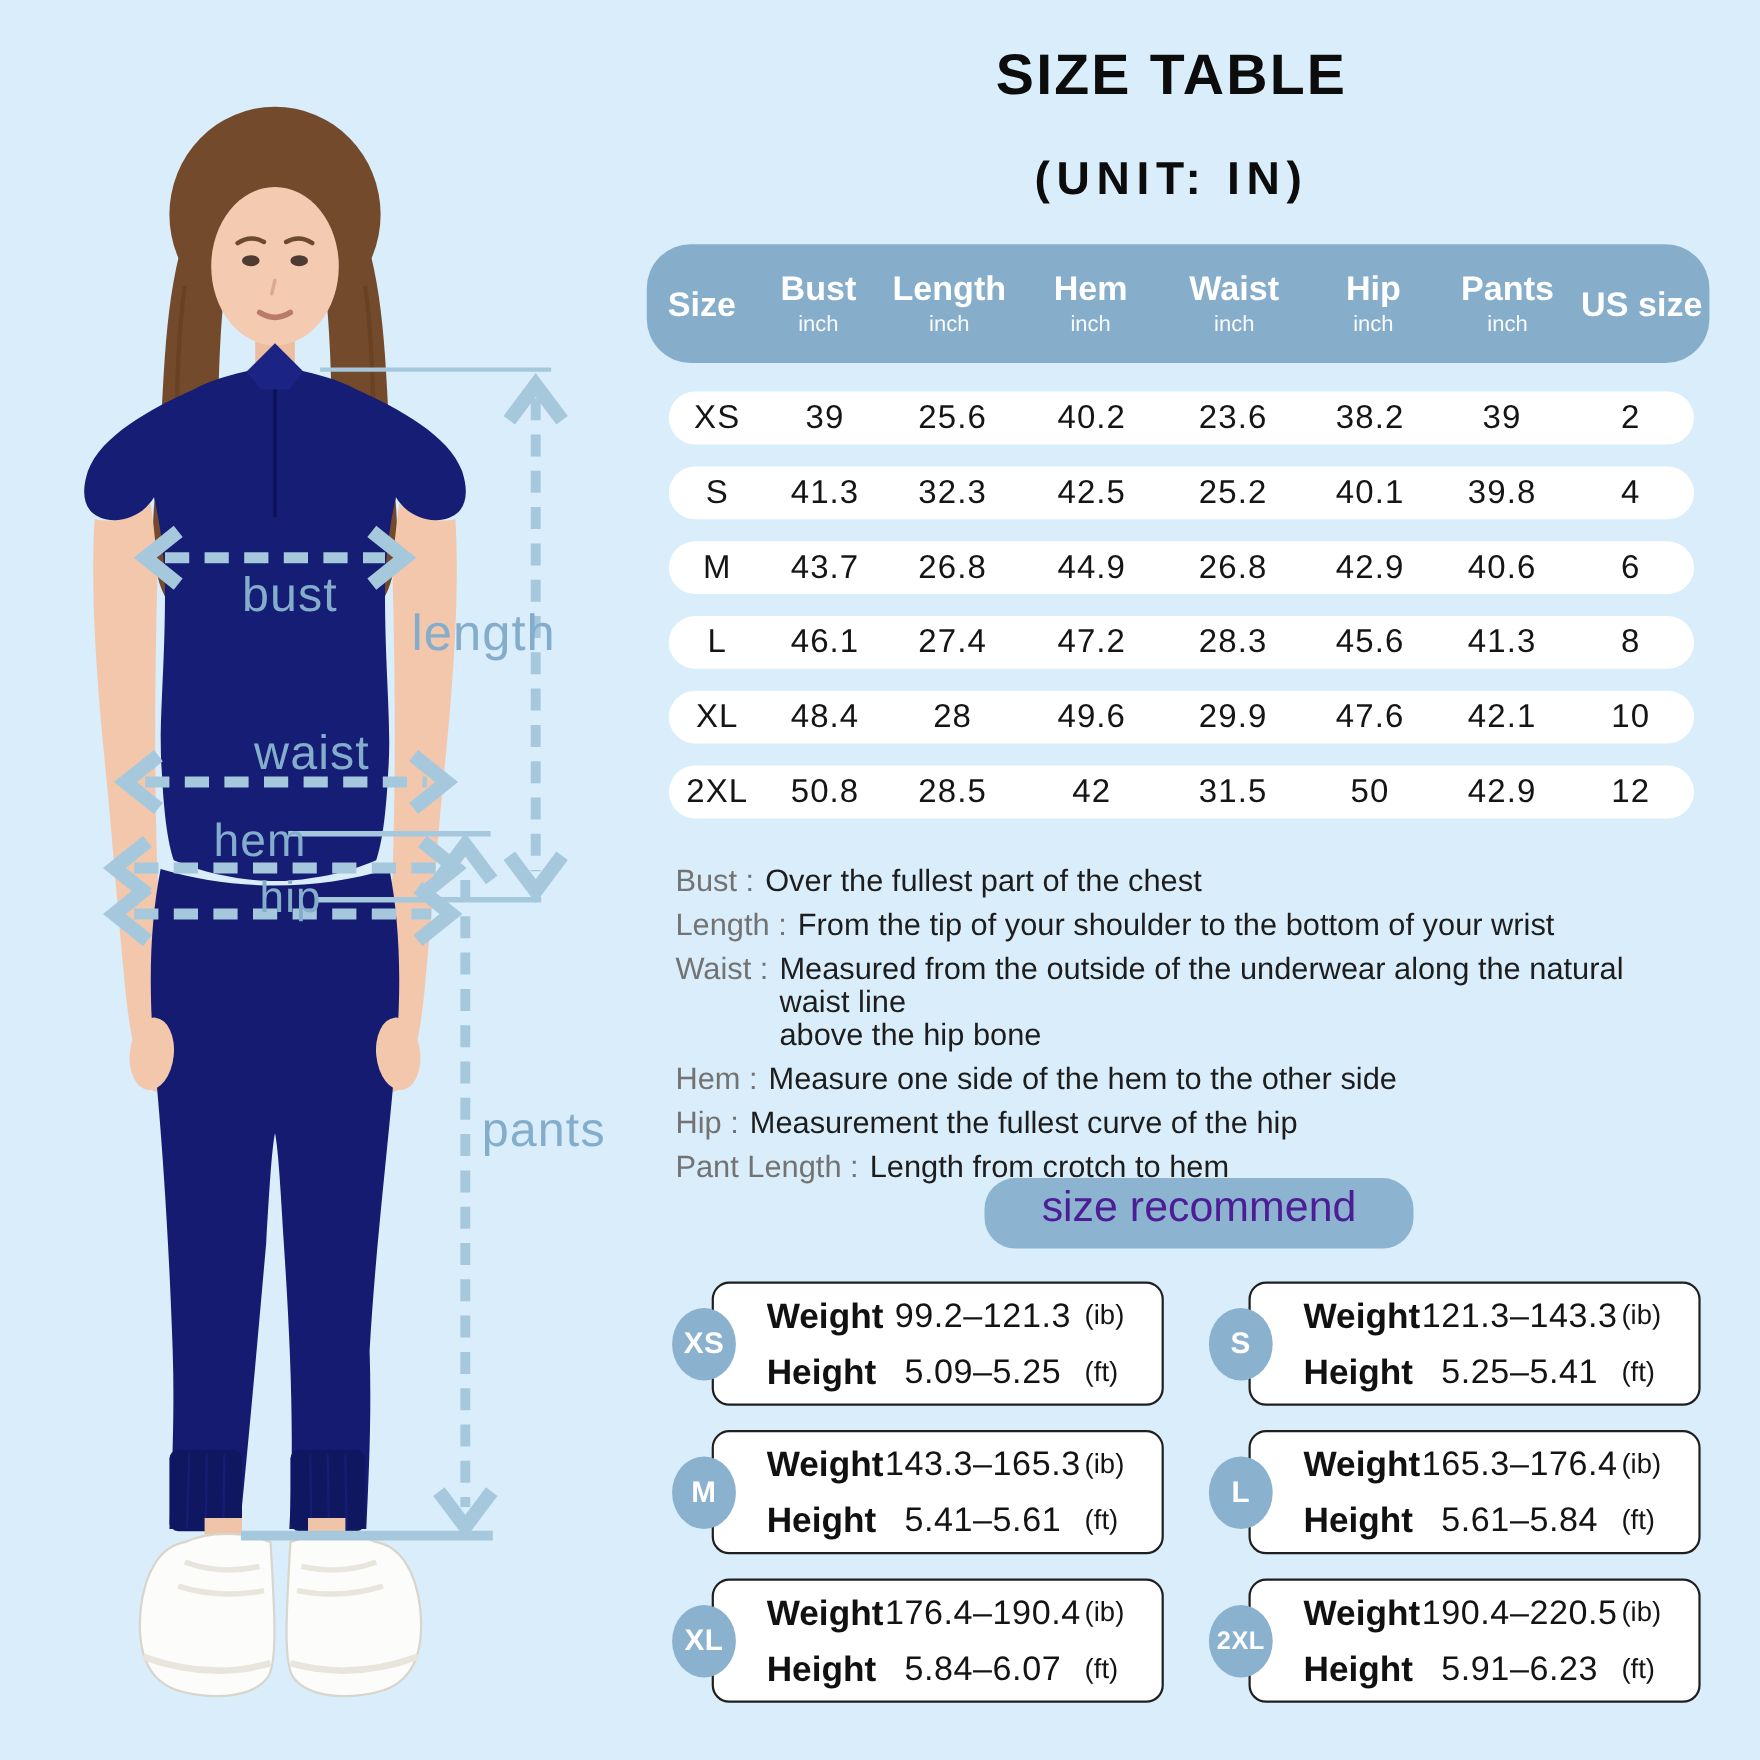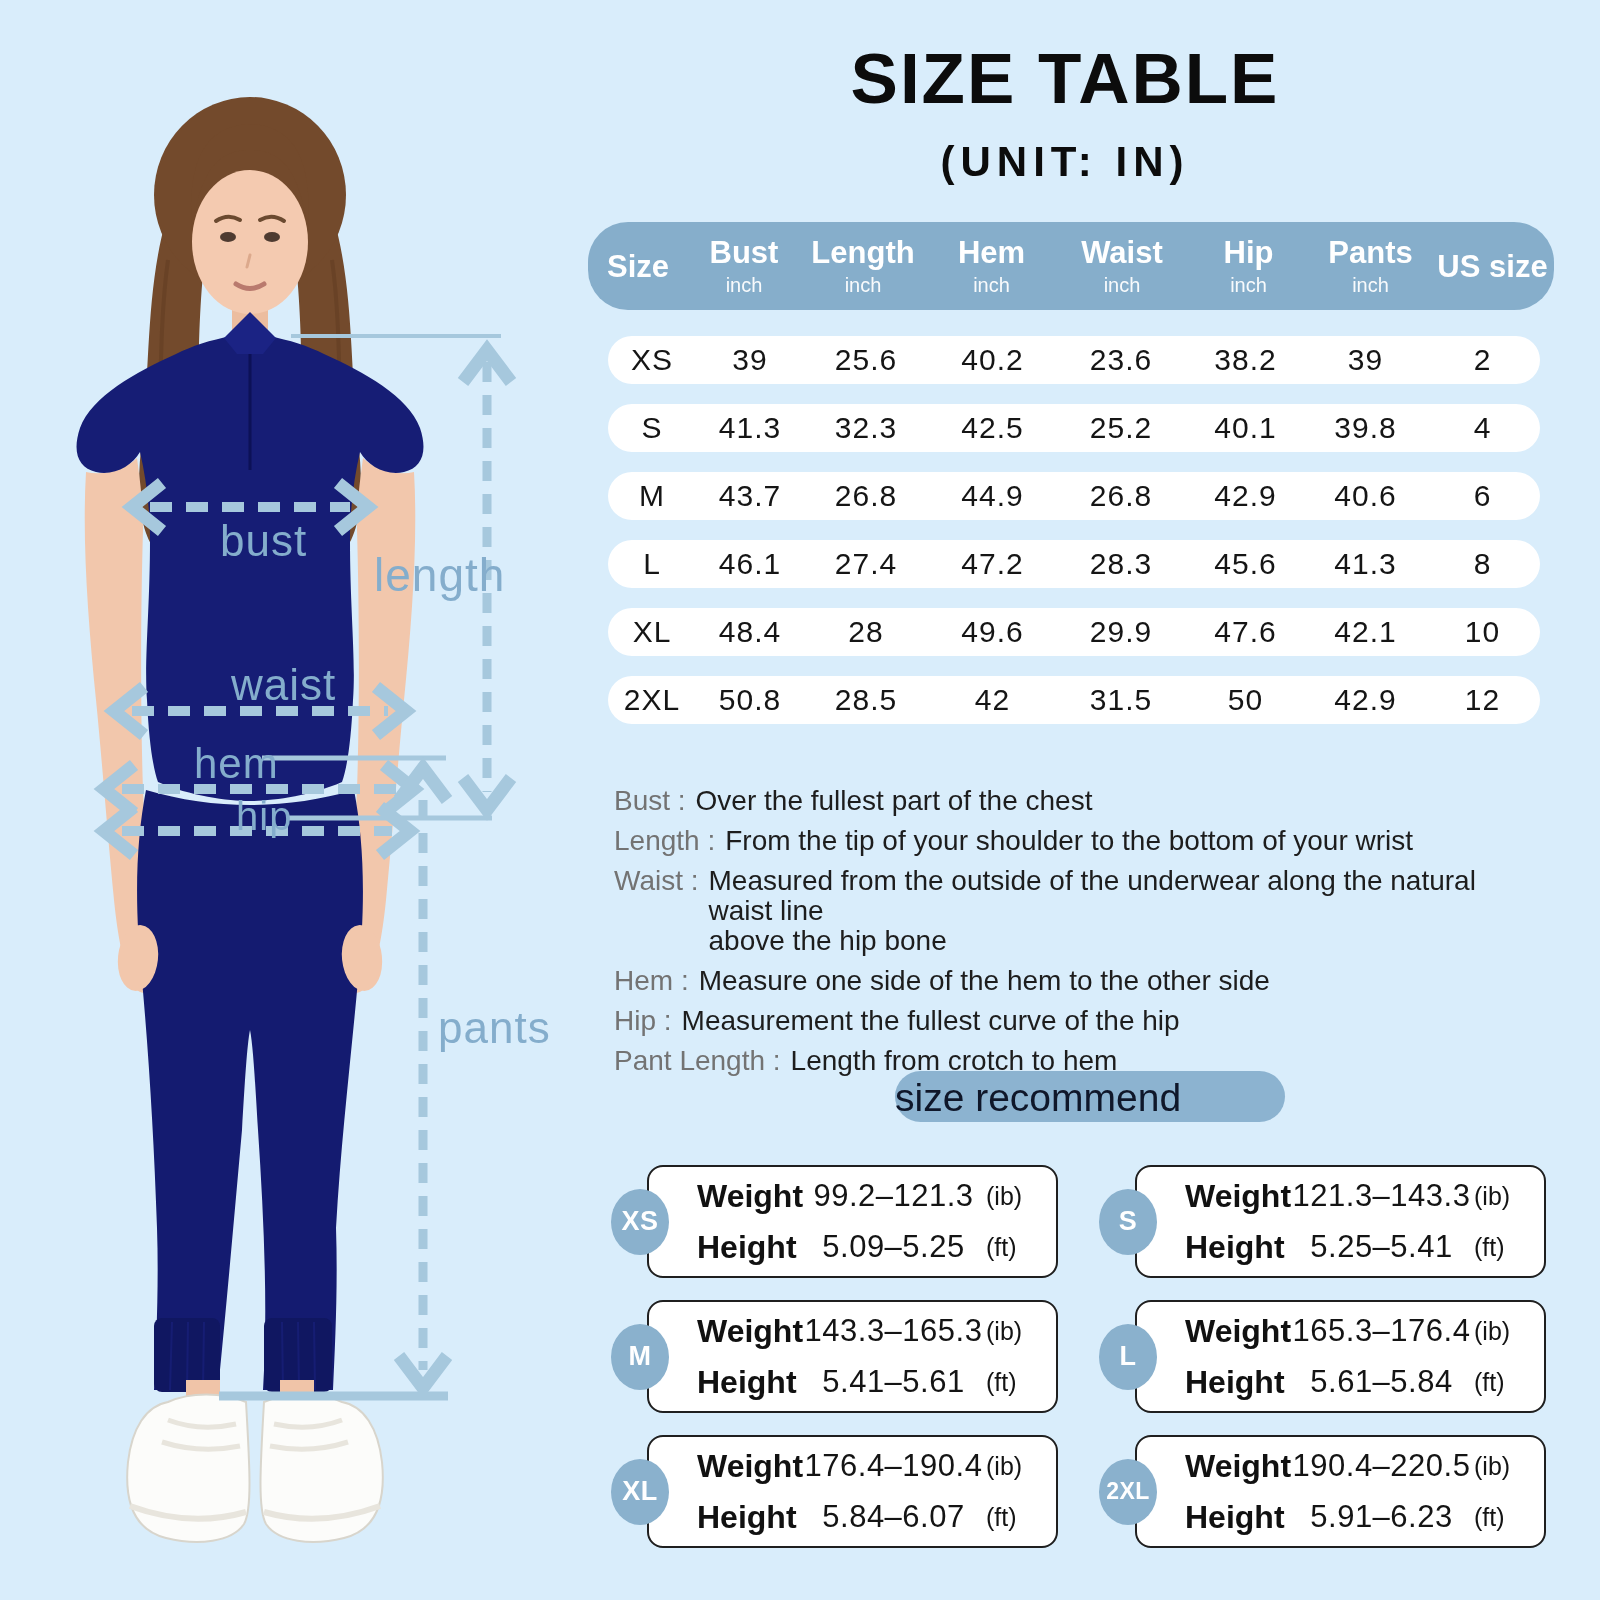--- a/index.html
+++ b/index.html
@@ -1,37 +1,37 @@
 <!DOCTYPE html>
 <html><head>
 <meta charset="utf-8">
 <style>
   html,body{margin:0;padding:0;}
   body{width:1600px;height:1600px;background:#d9edfb;font-family:"Liberation Sans","DejaVu Sans",sans-serif;position:relative;overflow:hidden;}
   .abs{position:absolute;}
   
-  .title{left:600px;top:38px;width:930px;text-align:center;font-size:71px;font-weight:900;color:#0c0c0c;letter-spacing:2px;}
+  .title{left:600px;top:38px;width:930px;text-align:center;font-size:52px;font-weight:900;color:#0c0c0c;letter-spacing:2px;}
   .subtitle{left:600px;top:138px;width:930px;text-align:center;font-size:42px;font-weight:700;color:#0c0c0c;letter-spacing:6px;}
   
   .table{left:588px;top:222px;width:966px;}
-  .thead{height:88px;background:#86aecb;border-radius:40px;display:grid;grid-template-columns:100px 112px 126px 131px 130px 123px 121px 123px;align-items:center;}
+  .thead{height:108px;background:#86aecb;border-radius:40px;display:grid;grid-template-columns:100px 112px 126px 131px 130px 123px 121px 123px;align-items:center;}
   .th{display:flex;flex-direction:column;align-items:center;justify-content:center;color:#ffffff;line-height:1;}
   .th-label{font-size:31px;font-weight:700;}
   .th-sub{font-size:20px;font-weight:400;margin-top:7px;opacity:.95;}
   .trow{height:48px;background:#ffffff;border-radius:24px;margin:20px 14px 0 20px;display:grid;grid-template-columns:88px 108px 124px 129px 128px 121px 119px 115px;align-items:center;text-align:center;}
   .trow:first-child{margin-top:26px;}
   .td{font-size:30px;color:#151515;letter-spacing:1px;}
   
   .defs{left:614px;top:786px;width:930px;}
   .def{display:flex;margin-bottom:10px;font-size:28px;line-height:30px;}
   .term{color:#737373;white-space:nowrap;margin-right:10px;}
   .dtext{color:#1d1d1d;}
   .dtext .line2{display:block;}
   
-  .rec-pill{left:895px;top:1071px;width:390px;height:51px;border-radius:28px;background:#8cb3d0;color:#0f172a;font-size:39px;text-align:left;line-height:54px;}
+  .rec-pill{left:895px;top:1071px;width:390px;height:64px;border-radius:28px;background:#8cb3d0;color:#4c1d95;font-size:39px;text-align:center;line-height:54px;}
   .cards{left:647px;top:1165px;width:899px;display:grid;grid-template-columns:411px 411px;column-gap:77px;row-gap:22px;}
   .card{position:relative;height:113px;background:#ffffff;border:2px solid #1f1f1f;border-radius:16px;box-sizing:border-box;display:flex;flex-direction:column;justify-content:center;gap:14px;padding:0 14px 0 48px;}
   .crow{display:grid;grid-template-columns:104px 1fr 56px;align-items:center;}
   .clabel{font-weight:700;font-size:32px;color:#111;}
   .cval{text-align:center;font-size:31px;color:#141414;letter-spacing:.5px;}
   .cunit{font-size:25px;color:#141414;text-align:left;}
   .badge{position:absolute;left:-38px;top:50%;transform:translateY(-50%);width:58px;height:66px;border-radius:50%;background:#8ab1cd;color:#ffffff;font-weight:700;font-size:27px;display:flex;align-items:center;justify-content:center;letter-spacing:.5px;}
   
   .fig-label{color:#84adcc;font-size:44px;letter-spacing:1px;}
   .fig-area{left:0;top:0;width:560px;height:1600px;}

